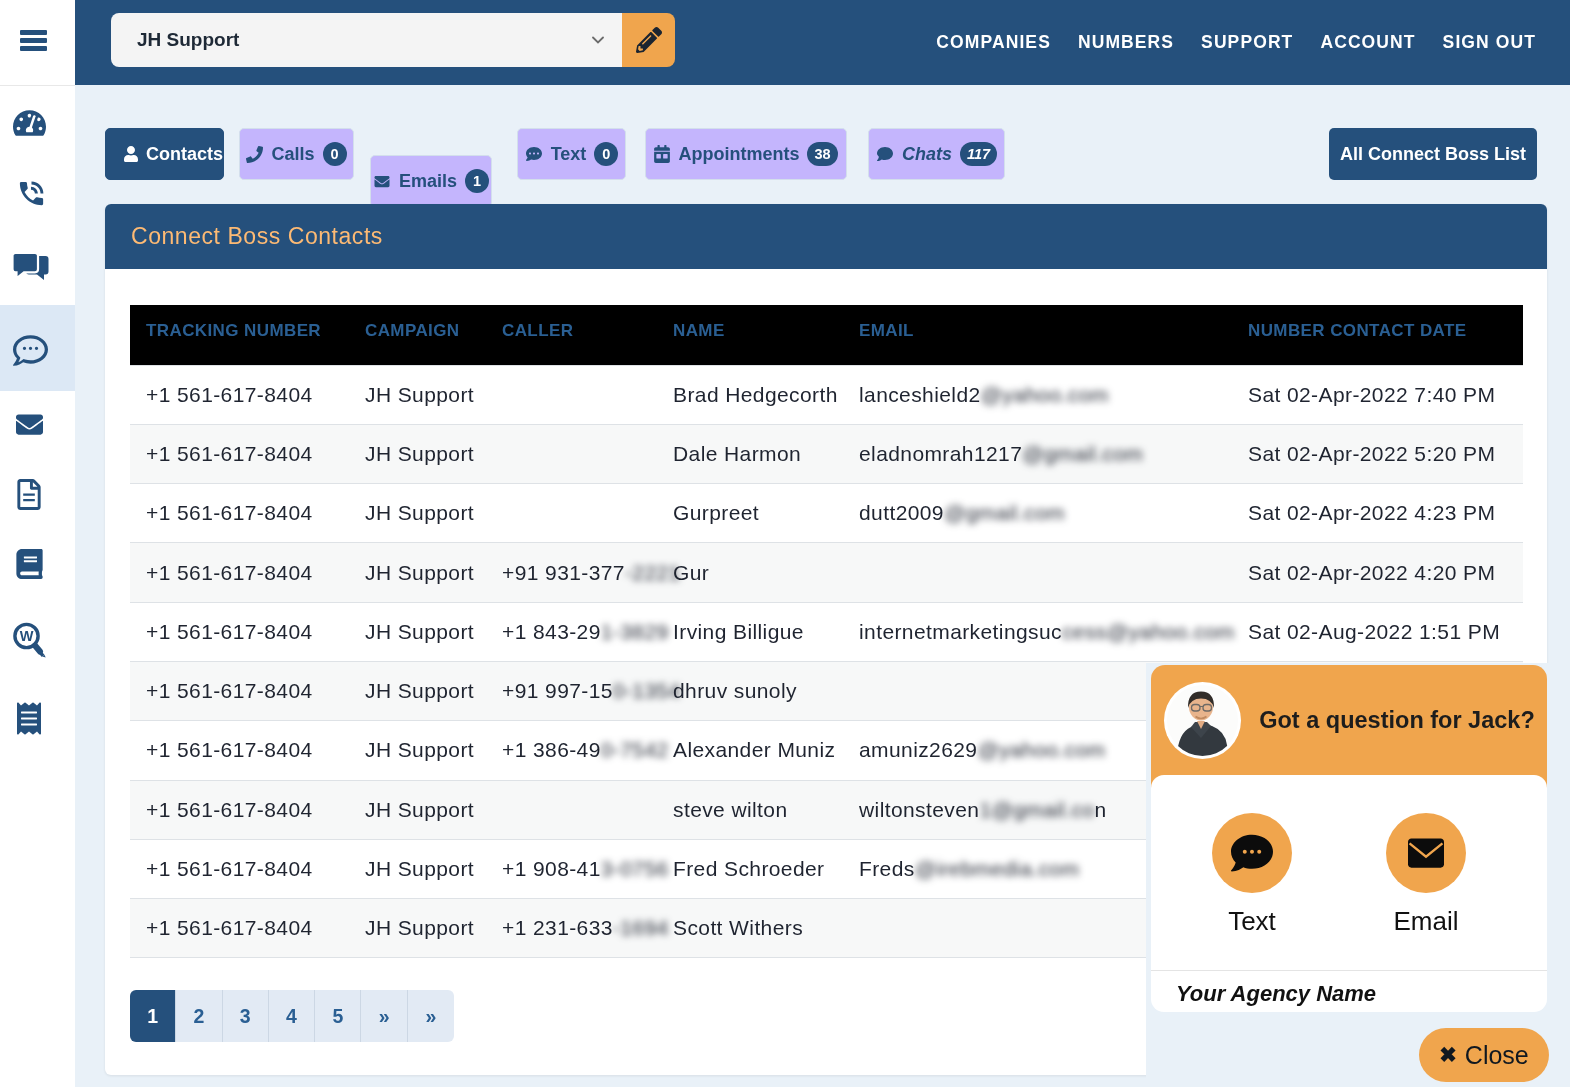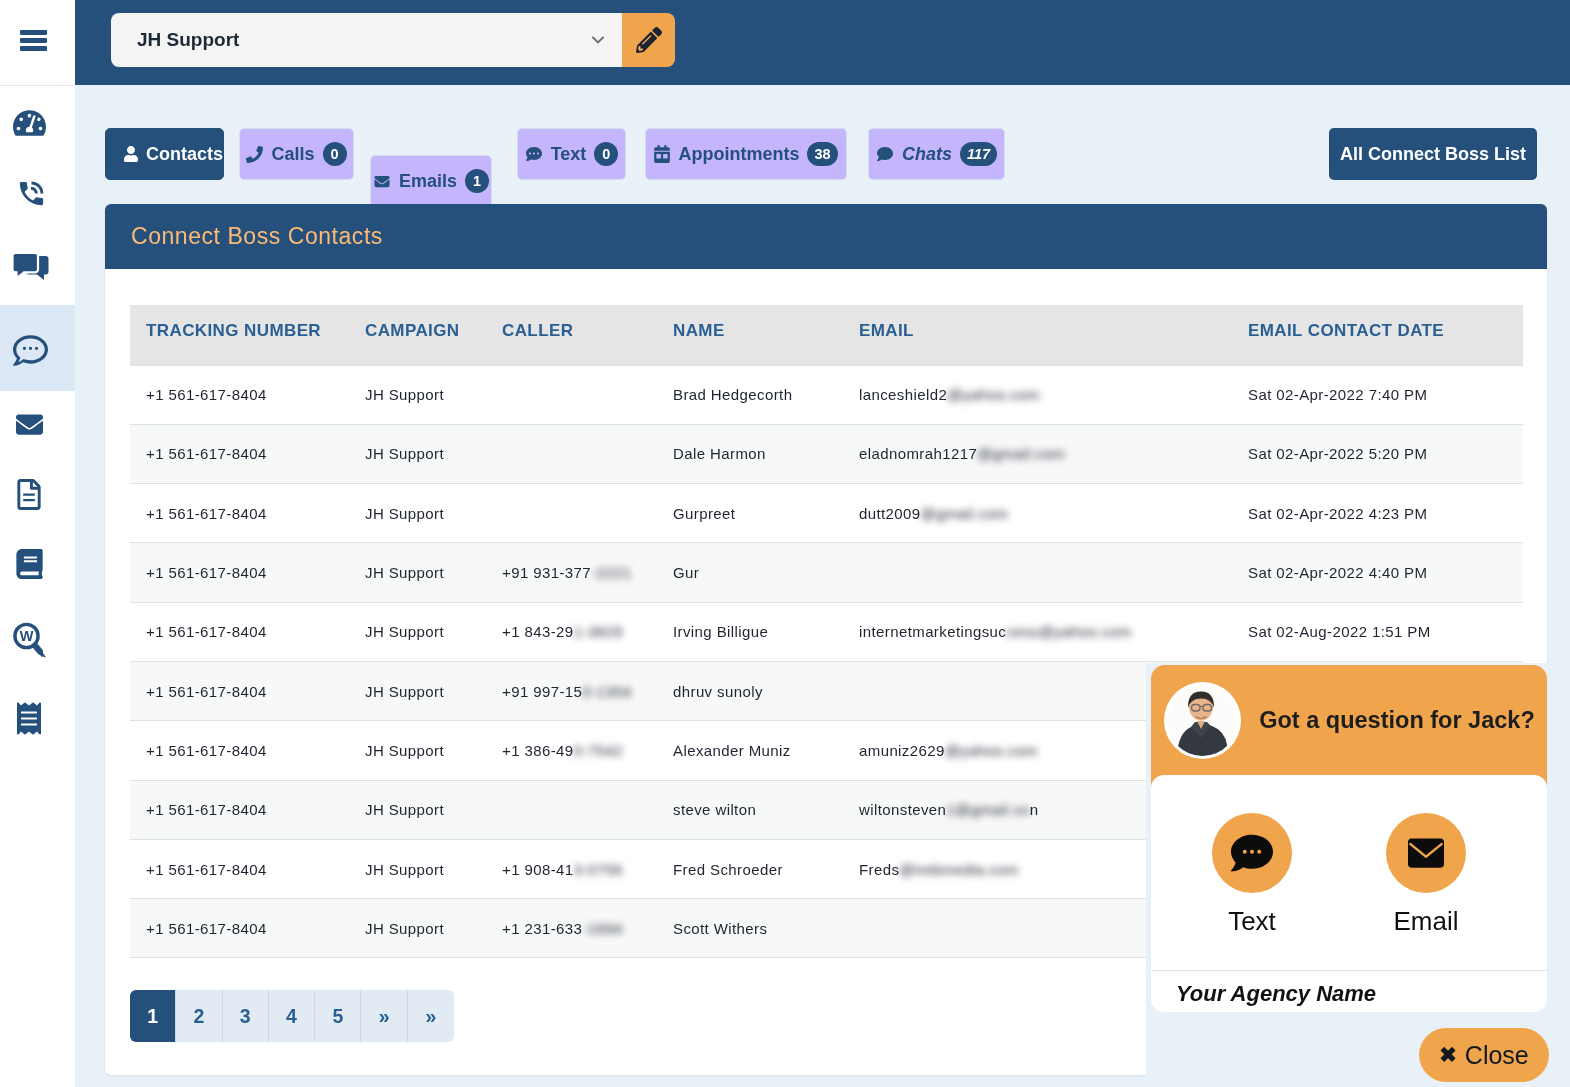--- a/index.html
+++ b/index.html
@@ -29,22 +29,22 @@
 .tab { position:absolute; top:128px; height:52px; background:#c4b5fd; border:1px solid #d3dfec; border-radius:5px; display:flex; align-items:center; justify-content:center; gap:8px; color:#25507c; font-size:18px; font-weight:bold; }
 .tab.active { background:#25507c; border-color:#25507c; color:#fff; }
 .badge { background:#25507c; color:#fff; font-size:14.5px; font-weight:bold; border-radius:12px; min-width:24px; height:24px; line-height:24px; text-align:center; padding:0 7px; }
 #allbtn { position:absolute; left:1329px; top:128px; width:208px; height:52px; background:#25507c; border-radius:5px; color:#fff; font-size:18px; font-weight:bold; display:flex; align-items:center; justify-content:center; }
 
 
 #panel { left:105px; top:204px; width:1442px; height:871px; background:#fff; border-radius:6px; box-shadow:0 1px 3px rgba(0,0,0,0.08); }
 #panelhead { position:absolute; left:0; top:0; width:1442px; height:65px; background:#25507c; border-radius:6px 6px 0 0; }
 #panelhead span { position:absolute; left:26px; top:0; line-height:65px; color:#fdba74; font-size:23px; font-weight:500; letter-spacing:0.55px; }
 #tbl { position:absolute; left:25px; top:101px; width:1393px; border-collapse:collapse; table-layout:fixed; }
-#tbl th { background:#e5e5e5; height:60px; text-align:left; color:#2a5f93; font-size:17px; font-weight:bold; letter-spacing:0.4px; padding:0 0 8px 16px; vertical-align:middle; }
-#tbl td { height:59.3px; border-top:1px solid #dee2e6; color:#1f2430; font-size:15px; font-weight:500; letter-spacing:0.4px; padding:0 0 0 16px; white-space:nowrap; overflow:visible; }
+#tbl th { background:#000000; height:60px; text-align:left; color:#2a5f93; font-size:17px; font-weight:bold; letter-spacing:0.4px; padding:0 0 8px 16px; vertical-align:middle; }
+#tbl td { height:59.3px; border-top:1px solid #dee2e6; color:#1f2430; font-size:21px; font-weight:500; letter-spacing:0.4px; padding:0 0 0 16px; white-space:nowrap; overflow:visible; }
 #tbl tr.even td { background:#f7f8f8; }
 #tbl tr.last td { border-bottom:1px solid #dee2e6; }
 .blur { filter:blur(3.5px); }
 
 #pager { position:absolute; left:25px; top:786px; display:flex; }
 #pager div { width:46.3px; height:52px; background:#e2eaf4; border-right:1px solid #ccd7e4; color:#2a5f93; font-size:19.5px; font-weight:bold; display:flex; align-items:center; justify-content:center; }
 #pager div:first-child { border-radius:6px 0 0 6px; }
 #pager div:last-child { border-radius:0 6px 6px 0; border-right:none; }
 #pager div.cur { background:#25507c; color:#fff; }
 
@@ -70,20 +70,27 @@
         <span class="lbl">JH Support</span>
         <svg class="chev" viewBox="0 0 12 12">
             <path d="M1 3.5 L6 8.5 L11 3.5" fill="none" stroke="#6b6b6b" stroke-width="1.8" stroke-linecap="round"></path>
           </svg>
       </div>
       <div id="editbtn">
         <svg width="26" height="26" viewBox="0 0 512 512">
             <path fill="#1b2430" d="M497.9 142.1l-46.1 46.1c-4.7 4.7-12.3 4.7-17 0l-111-111c-4.7-4.7-4.7-12.3 0-17l46.1-46.1c18.7-18.7 49.1-18.7 67.9 0l60.1 60.1c18.8 18.7 18.8 49.1 0 67.9zM284.2 99.8L21.6 362.4.4 483.9c-2.9 16.4 11.4 30.6 27.8 27.8l121.5-21.3 262.6-262.6c4.7-4.7 4.7-12.3 0-17l-111-111c-4.8-4.7-12.4-4.7-17.1 0zM124.1 339.9c-5.5-5.5-5.5-14.3 0-19.8l154-154c5.5-5.5 14.3-5.5 19.8 0s5.5 14.3 0 19.8l-154 154c-5.5 5.5-14.3 5.5-19.8 0zM88 424h48v36.3l-64.5 11.3-31.1-31.1L51.7 376H88v48z"></path>
           </svg>
       </div>
+    </div>
+    <div id="topnav">
+      <span>COMPANIES</span>
+        <span>NUMBERS</span>
+        <span>SUPPORT</span>
+        <span>ACCOUNT</span>
+        <span>SIGN OUT</span>
     </div>
   </div>
 
   <div id="sidebar" class="abs">
     <div class="activebg"></div>
     <div style="position:absolute;left:0;top:85px;width:75px;height:1px;background:#e8e8e8;"></div>
     <div id="burger">
         <div></div>
         <div></div>
         <div></div>
@@ -185,21 +192,21 @@
           <col style="width:389px">
           <col style="width:291px">
         </colgroup>
       <tbody>
           <tr>
             <th>TRACKING NUMBER</th>
             <th>CAMPAIGN</th>
             <th>CALLER</th>
             <th>NAME</th>
             <th>EMAIL</th>
-            <th>EMAIL CONTACT DATE</th>
+            <th>NUMBER CONTACT DATE</th>
           </tr>
       <tr>
             <td>+1 561-617-8404</td>
             <td>JH Support</td>
             <td></td>
             <td>Brad Hedgecorth</td>
             <td>lanceshield2<span class="blur">@yahoo.com</span></td>
             <td>Sat 02-Apr-2022 7:40 PM</td>
           </tr>
       <tr class="even">
@@ -217,21 +224,21 @@
             <td>Gurpreet</td>
             <td>dutt2009<span class="blur">@gmail.com</span></td>
             <td>Sat 02-Apr-2022 4:23 PM</td>
           </tr>
       <tr class="even">
             <td>+1 561-617-8404</td>
             <td>JH Support</td>
             <td>+91 931-377<span class="blur">-2221</span></td>
             <td>Gur</td>
             <td></td>
-            <td>Sat 02-Apr-2022 4:40 PM</td>
+            <td>Sat 02-Apr-2022 4:20 PM</td>
           </tr>
       <tr>
             <td>+1 561-617-8404</td>
             <td>JH Support</td>
             <td>+1 843-29<span class="blur">1-3829</span></td>
             <td>Irving Billigue</td>
             <td>internetmarketingsuc<span class="blur">cess@yahoo.com</span></td>
             <td>Sat 02-Aug-2022 1:51 PM</td>
           </tr>
       <tr class="even">

